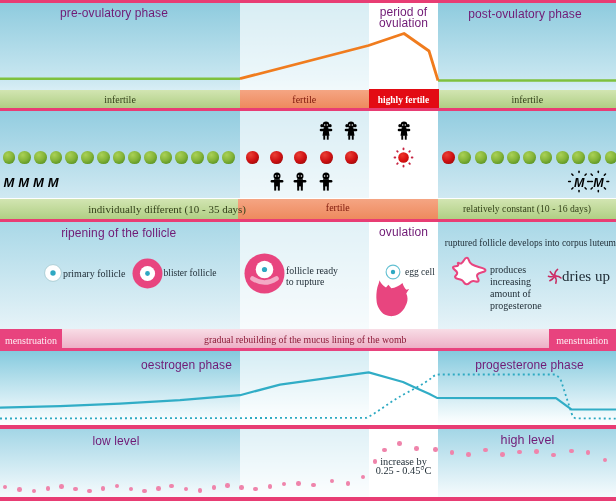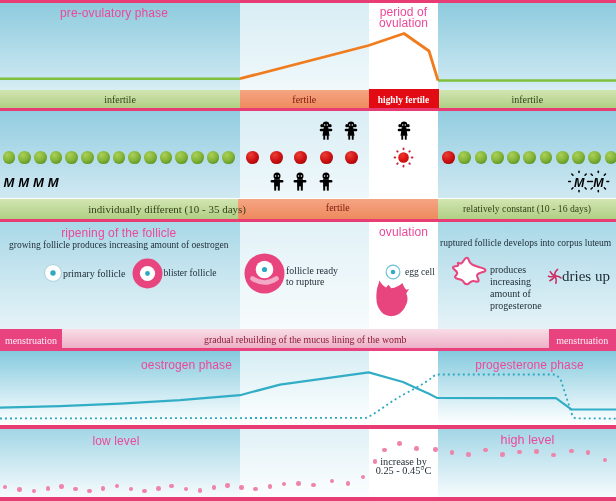--- a/index.html
+++ b/index.html
@@ -1,19 +1,19 @@
 <!DOCTYPE html>
 <html><head><meta charset="utf-8"><style>
 html,body{margin:0;padding:0}
 #c{position:relative;width:616px;height:501px;overflow:hidden;font-family:"Liberation Sans",sans-serif;background:#fff}
 .abs{position:absolute}
 .pdot{position:absolute;width:4.6px;height:4.6px;border-radius:50%;background:#ef84ab}
 .gdot{position:absolute;width:12.8px;height:12.8px;border-radius:50%;background:radial-gradient(circle at 36% 30%,#aad156 0%,#84b438 48%,#5e9725 78%,#548a1f 100%)}
 .rdot{position:absolute;width:12.8px;height:12.8px;border-radius:50%;background:radial-gradient(circle at 36% 30%,#ea3f35 0%,#cf1113 50%,#a00a0a 82%,#970909 100%)}
-.heading{position:absolute;color:#ec4899;font-size:12px;letter-spacing:0.1px;white-space:nowrap}
+.heading{position:absolute;color:#701a75;font-size:12px;letter-spacing:0.1px;white-space:nowrap}
 .slab{position:absolute;font-family:"Liberation Serif",serif;color:#33411a;font-size:10px;white-space:nowrap}
 </style></head><body>
 <div id="c">
 
 <div class="abs" style="left:0;top:2.5px;width:616px;height:87px;background:linear-gradient(#8ecbde,#c7e6f0 85%,#d8eef5)"></div>
 <div class="abs" style="left:0;top:111.3px;width:616px;height:87.2px;background:linear-gradient(#93cde0,#d0e9f2)"></div>
 <div class="abs" style="left:0;top:221.8px;width:616px;height:107.6px;background:linear-gradient(#a9d8e7,#e6f3f8)"></div>
 <div class="abs" style="left:0;top:351.3px;width:616px;height:74px;background:linear-gradient(#85cade,#f4fbfd 90%,#fff)"></div>
 <div class="abs" style="left:0;top:428.8px;width:616px;height:68.7px;background:linear-gradient(#a3d6e6,#f6fbfd)"></div>
 
@@ -62,33 +62,33 @@
 <div class="slab" style="left:240px;width:128.5px;top:93.5px;text-align:center;color:#7c170a">fertile</div>
 <div class="slab" style="left:368.5px;width:70px;top:94.5px;text-align:center;color:#fff;font-weight:bold;font-size:9.4px">highly fertile</div>
 <div class="slab" style="left:438.5px;width:177.5px;top:93.5px;text-align:center">infertile</div>
 
 <div class="slab" style="left:16px;width:230px;top:202.5px;text-align:right;font-size:11px">individually different (10 - 35 days)</div>
 <div class="slab" style="left:237.5px;width:200.5px;top:202px;text-align:center;color:#7c170a">fertile</div>
 <div class="slab" style="left:438px;width:178px;top:202.5px;text-align:center;font-size:9.7px">relatively constant (10 - 16 days)</div>
 
 <div class="heading" style="left:0;width:228px;top:5.5px;text-align:center">pre-ovulatory phase</div>
 <div class="heading" style="left:368.5px;width:70px;top:6.5px;text-align:center;line-height:11px">period of<br>ovulation</div>
+<div class="heading" style="left:435px;width:180px;top:6.5px;text-align:center">post-ovulatory phase</div>
 <div class="heading" style="left:0;width:237.5px;top:226px;text-align:center">ripening of the follicle</div>
 <div class="heading" style="left:368.5px;width:70px;top:224.5px;text-align:center">ovulation</div>
 <div class="heading" style="left:0;width:232px;top:358px;text-align:right">oestrogen phase</div>
 <div class="heading" style="left:438px;width:183px;top:357.5px;text-align:center">progesterone phase</div>
 <div class="heading" style="left:0;width:232px;top:433.5px;text-align:center">low level</div>
 <div class="heading" style="left:438px;width:179px;top:432.5px;text-align:center;font-size:12.5px">high level</div>
 
-<div class="slab" style="left:0;width:237.5px;top:239.5px;text-align:center;color:#1d2a33;font-size:9.5px">growing follicle produces increasing amount of oestrogen</div>
 <div class="slab" style="left:63px;top:268px;color:#1d2a33;font-size:10px">primary follicle</div>
 <div class="slab" style="left:163.5px;top:268px;color:#1d2a33;font-size:9.5px">blister follicle</div>
 <div class="slab" style="left:286px;top:264.5px;color:#1d2a33;font-size:9.8px;line-height:11px">follicle ready<br>to rupture</div>
 <div class="slab" style="left:405px;top:267px;color:#1d2a33;font-size:9.5px">egg cell</div>
-<div class="slab" style="left:440px;width:176px;top:238px;text-align:left;color:#1d2a33;font-size:9.5px">ruptured follicle develops into corpus luteum</div>
+<div class="slab" style="left:440px;width:176px;top:238px;text-align:right;color:#1d2a33;font-size:9.5px">ruptured follicle develops into corpus luteum</div>
 <div class="slab" style="left:490px;top:263.5px;color:#1d2a33;font-size:10px;line-height:12px">produces<br>increasing<br>amount of<br>progesterone</div>
 <div class="slab" style="left:562px;top:267.5px;color:#1d2a33;font-size:15px">dries up</div>
 
 <div class="slab" style="left:0;width:62px;top:335px;text-align:center;color:#fdeef3;font-size:10px">menstruation</div>
 <div class="slab" style="left:548.5px;width:67.5px;top:335px;text-align:center;color:#fdeef3;font-size:10px">menstruation</div>
 <div class="slab" style="left:62px;width:486.5px;top:333.5px;text-align:center;color:#8c1b38;font-size:9.8px">gradual rebuilding of the mucus lining of the womb</div>
 
 <div class="slab" style="left:368.5px;width:70px;top:456.5px;text-align:center;color:#1d2a33;font-size:10.3px;line-height:9.8px">increase by<br>0.25 - 0.45°C</div>
 
 <div class="abs" style="left:3.5px;top:174.5px;width:68px;font-weight:bold;font-style:italic;font-size:13px;letter-spacing:3.9px;color:#000">MMMM</div>

